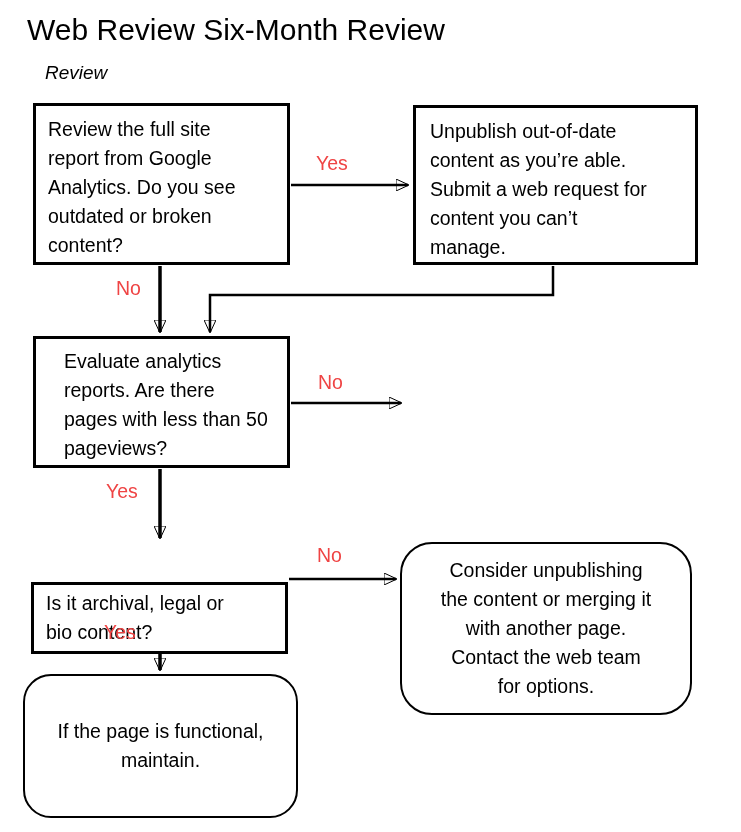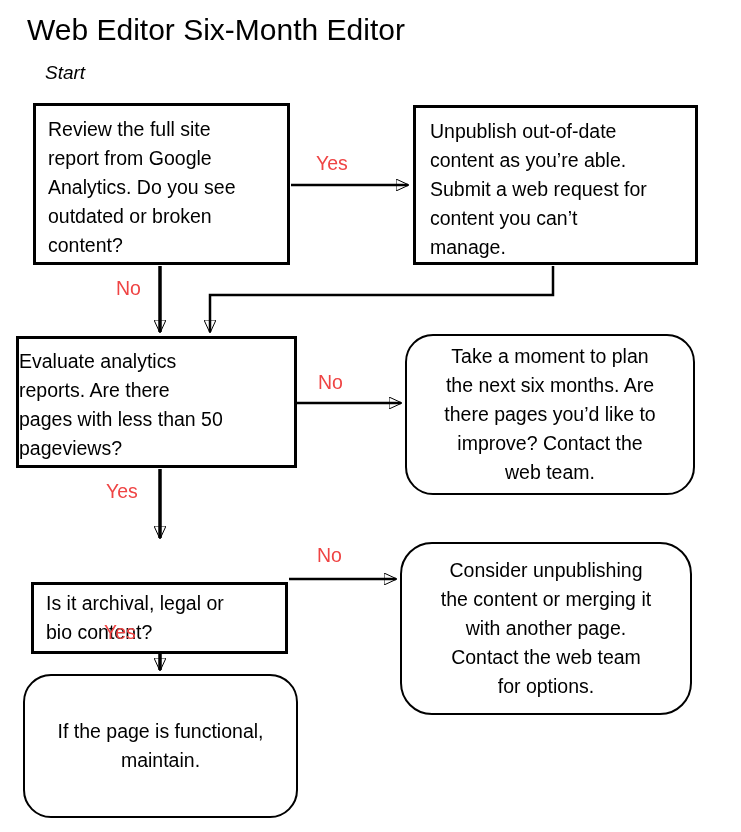--- a/index.html
+++ b/index.html
@@ -34,21 +34,21 @@
     color: #000000;
     font-size: 19.5px;
     line-height: 29px;
     display: flex;
     flex-direction: column;
   }
   .node.rect { border: 3px solid #000000; justify-content: flex-start; text-align: left; }
   .node.rounded { border: 2.5px solid #000000; justify-content: center; text-align: center; }
   #n-review    { left: 33px;  top: 103px; width: 257px; height: 162px; padding: 9px 6px 0 12px; }
   #n-unpublish { left: 413px; top: 105px; width: 285px; height: 160px; padding: 9px 4px 0 14px; }
-  #n-evaluate  { left: 16px;  top: 336px; width: 281px; height: 132px; padding: 8px 4px 0 0; }
+  #n-evaluate  { left: 33px;  top: 336px; width: 257px; height: 132px; padding: 8px 4px 0 28px; }
   #n-plan      { left: 405px; top: 334px; width: 290px; height: 161px; border-radius: 28px; padding: 0 8px; }
   #n-archival  { left: 31px;  top: 542px; width: 257px; height: 72px;  padding: 4px 4px 0 12px; margin-top: 40px; }
   #n-consider  { left: 400px; top: 542px; width: 292px; height: 173px; border-radius: 32px; padding: 4px 10px; }
   #n-maintain  { left: 23px;  top: 674px; width: 275px; height: 144px; border-radius: 28px; padding: 0 8px; }
   .edge-label {
     position: absolute;
     font-size: 19.5px;
     color: #ef4444;
     white-space: nowrap;
   }
@@ -68,22 +68,22 @@
     stroke: #000000;
   }
   .thick { stroke-width: 3.5px; }
   .thin  { stroke-width: 2.5px; }
 </style>
 </head>
 <body>
 
 <div class="canvas">
 
-  <div class="title">Web Editor Six-Month Editor</div>
-  <div class="start-label">Start</div>
+  <div class="title">Web Review Six-Month Review</div>
+  <div class="start-label">Review</div>
 
   <svg class="connectors" viewBox="0 0 741 832">
     <defs>
       <marker id="arrowhead" markerUnits="userSpaceOnUse" markerWidth="14" markerHeight="12" refX="12" refY="6" orient="auto">
         <path d="M0,0 L13,6 L0,12 Z" fill="#000000" stroke="none"></path>
       </marker>
     </defs>
     <path class="thin" d="M291,185 L408,185" marker-end="url(#arrowhead)"></path>
     <path class="thick" d="M160,266 L160,332" marker-end="url(#arrowhead)"></path>
     <path class="thin" d="M553,266 L553,295 L210,295 L210,332" marker-end="url(#arrowhead)"></path>
@@ -92,21 +92,20 @@
     <path class="thin" d="M289,579 L396,579" marker-end="url(#arrowhead)"></path>
     <path class="thick" d="M160,615 L160,670" marker-end="url(#arrowhead)"></path>
   </svg>
 
   <div class="node rect" id="n-review">Review the full site<br>report from Google<br>Analytics. Do you see<br>outdated or broken<br>content?</div>
 
   <div class="node rect" id="n-unpublish">Unpublish out-of-date<br>content as you’re able.<br>Submit a web request for<br>content you can’t<br>manage.</div>
 
   <div class="node rect" id="n-evaluate">Evaluate analytics<br>reports. Are there<br>pages with less than 50<br>pageviews?</div>
 
-  <div class="node rounded" id="n-plan">Take a moment to plan<br>the next six months. Are<br>there pages you’d like to<br>improve? Contact the<br>web team.</div>
 
   <div class="node rect" id="n-archival">Is it archival, legal or<br>bio content?</div>
 
   <div class="node rounded" id="n-consider">Consider unpublishing<br>the content or merging it<br>with another page.<br>Contact the web team<br>for options.</div>
 
   <div class="node rounded" id="n-maintain">If the page is functional,<br>maintain.</div>
 
   <div class="edge-label" id="lbl-review-yes">Yes</div>
   <div class="edge-label" id="lbl-review-no">No</div>
   <div class="edge-label" id="lbl-evaluate-no">No</div>

